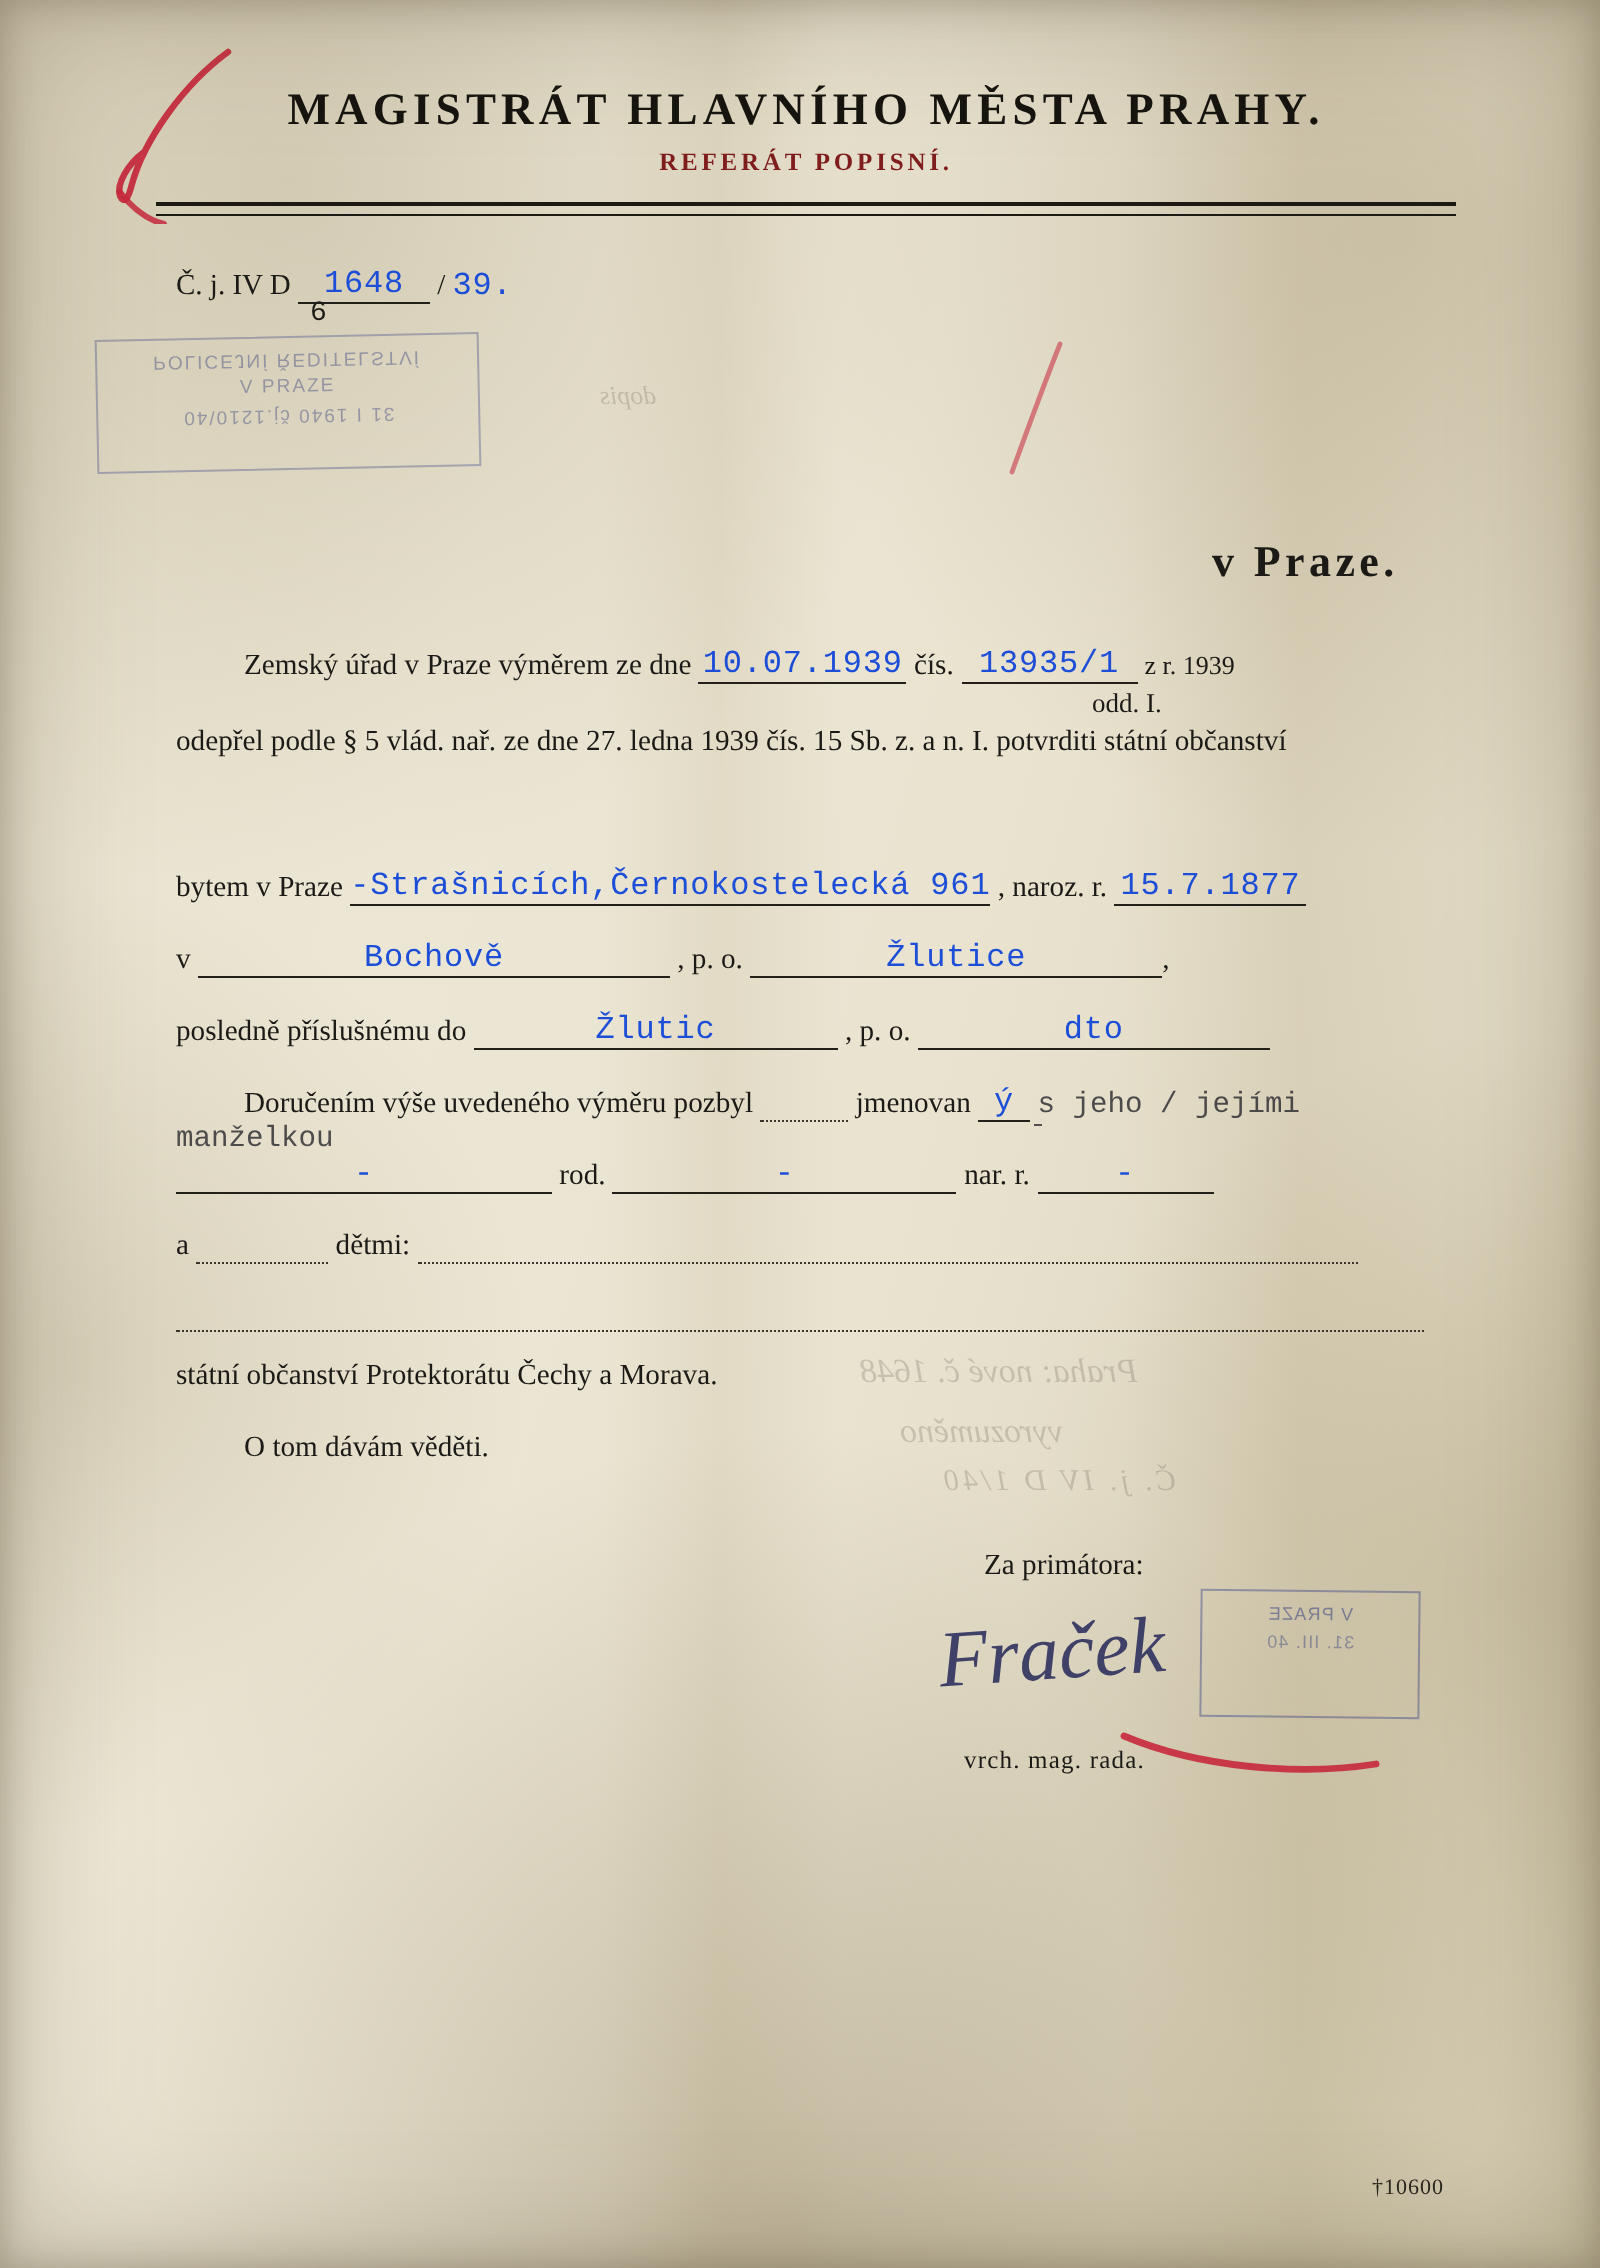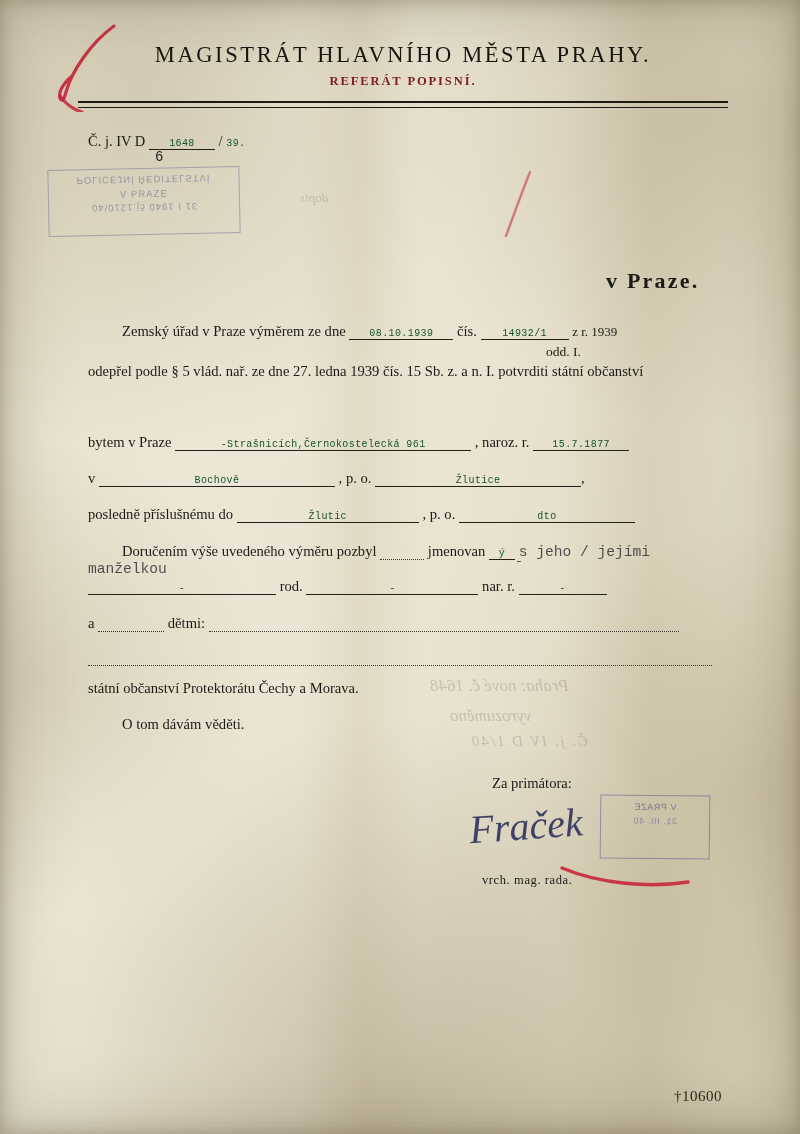--- a/index.html
+++ b/index.html
@@ -51,21 +51,21 @@
 
   
   .hdr {
     position: absolute;
     left: 78px; right: 72px; top: 42px;
     text-align: center;
   }
   .hdr-title {
     font-size: 22.5px;
     letter-spacing: 2.6px;
-    font-weight: 400;
+    font-weight: 700;
     color: #16140f;
     white-space: nowrap;
   }
   .hdr-sub {
     margin-top: 6px;
     font-size: 12.5px;
     letter-spacing: 1.9px;
     font-weight: 600;
     color: #7f1d1d;
   }
@@ -80,23 +80,23 @@
   
   .red-mark { position: absolute; pointer-events: none; }
   .red-check { left: 52px; top: 22px; width: 70px; height: 90px; }
   .red-under { left: 560px; top: 862px; width: 130px; height: 30px; }
   .red-slash { left: 500px; top: 170px; width: 40px; height: 70px; }
 
   
   .row { position: absolute; font-size: 14.5px; }
   .hw {
     font-family: "Liberation Mono", monospace;
-    font-size: 10px;
+    font-size: 16px;
     letter-spacing: 0.4px;
-    color: #14532d;
+    color: #1d4ed8;
   }
   .ul {
     display: inline-block;
     border-bottom: 1px solid #23201a;
     text-align: center;
     vertical-align: bottom;
   }
   .ul.blank { border-bottom: 1px dotted #3a342a; }
 
   .cj { left: 88px; top: 133px; }
@@ -182,21 +182,21 @@
     pointer-events: none;
     white-space: nowrap;
   }
   .g1 { left: 430px; top: 676px; }
   .g2 { left: 450px; top: 706px; }
   .g3 { left: 470px; top: 733px; font-size: 15px; letter-spacing: 2px; }
   .g4 { left: 300px; top: 190px; font-size: 13px; }
 
   .footer-code {
     position: absolute; right: 78px; top: 1088px;
-    font-size: 15px; letter-spacing: 0.5px; color: #2a261d;
+    font-size: 11px; letter-spacing: 0.5px; color: #2a261d;
   }
 
   .strike {
     position: relative;
     color: #1a1a22;
     font-family: "Liberation Mono", monospace;
     opacity: 0.75;
   }
   .strike:after {
     content: "";
@@ -247,23 +247,23 @@
       <div class="l2">V PRAZE</div>
       <div class="l3">31 I 1940 čj.1210/40</div>
     </div>
 
     <div class="ghost g4">dopis</div>
 
     <div class="addr2">v Praze.</div>
 
     <div class="bodyline" style="top:323px;">
       <span class="seg" style="padding-left:34px">Zemský úřad v Praze výměrem ze dne</span>
-      <span class="ul hw" style="min-width:104px">08.10.1939</span>
+      <span class="ul hw" style="min-width:104px">10.07.1939</span>
       <span>čís.</span>
-      <span class="ul hw" style="min-width:88px">14932/1</span>
+      <span class="ul hw" style="min-width:88px">13935/1</span>
       <span style="font-size:13px">z r. 1939</span>
     </div>
     <div style="position:absolute; left:546px; top:344px; font-size:13.5px">odd. I.</div>
 
     <div class="bodyline" style="top:363px;">
       <span class="seg">odepřel podle § 5 vlád. nař. ze dne 27. ledna 1939 čís. 15 Sb. z. a n. I. potvrditi státní občanství</span>
     </div>
 
 
     <div class="bodyline" style="top:434px;">

